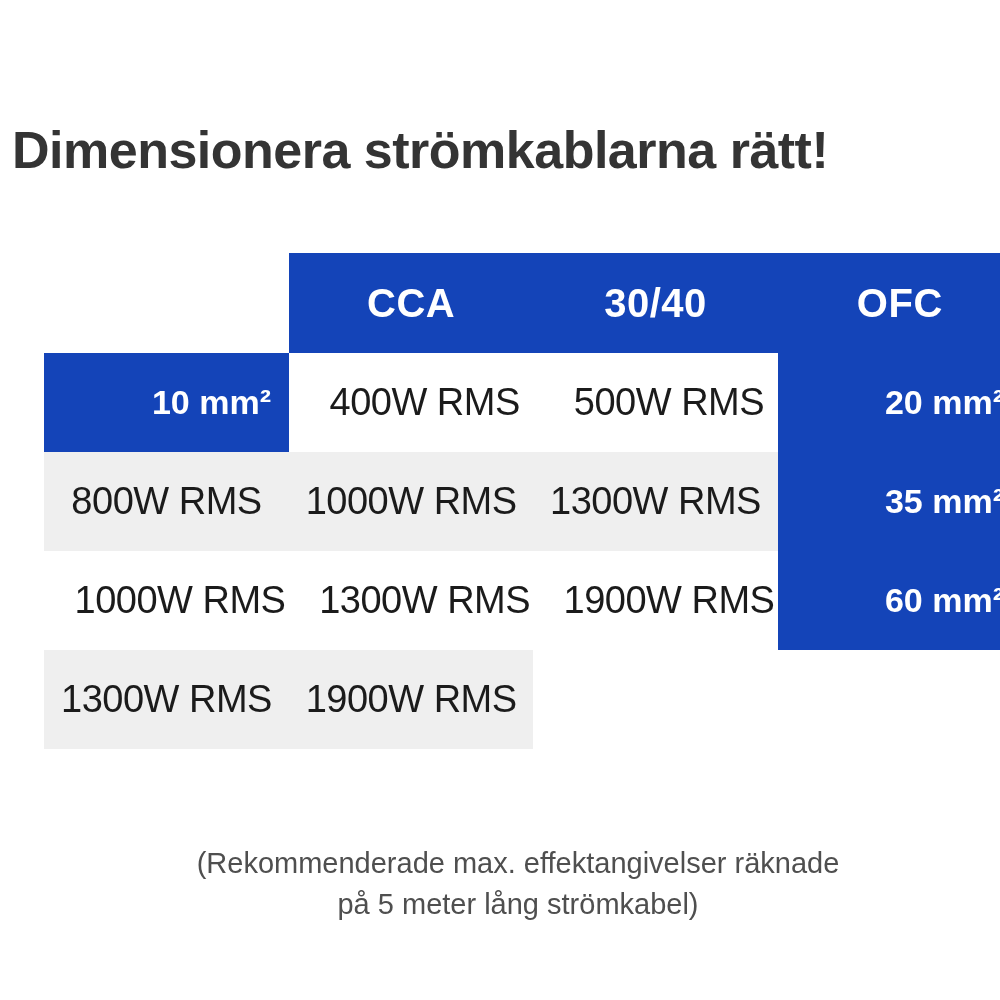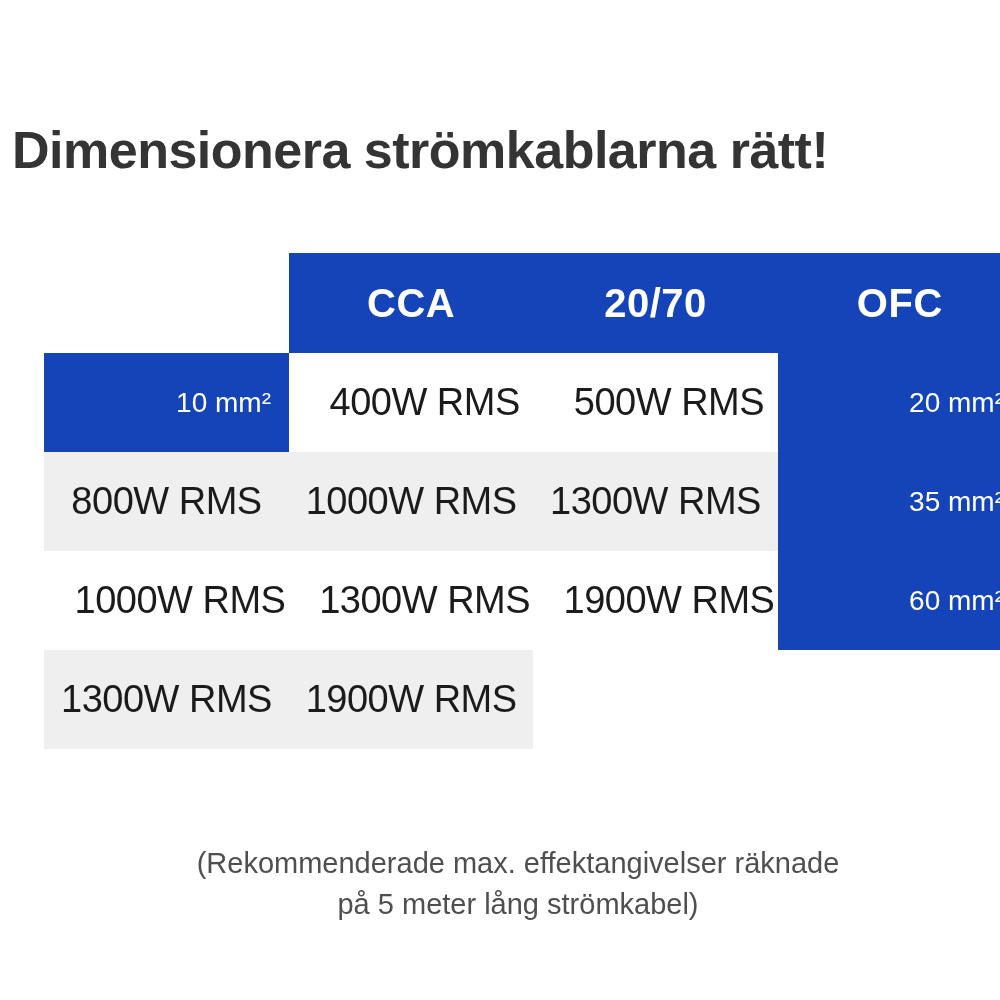--- a/index.html
+++ b/index.html
@@ -50,22 +50,22 @@
   .head {
     background: var(--accent, #1444b8);
     color: var(--header-text, #ffffff);
     font-weight: bold;
     font-size: 40px;
     letter-spacing: 0.5px;
   }
   .rowlabel {
     background: var(--accent, #1444b8);
     color: var(--header-text, #ffffff);
-    font-weight: normal;
-    font-size: 28px;
+    font-weight: bold;
+    font-size: 34px;
     justify-content: flex-end;
     padding-right: 18px;
   }
   .val {
     font-size: 38px;
     letter-spacing: -0.5px;
     color: var(--cell-text, #1b1b1b);
   }
   .row-white { background: #ffffff; margin-left: 27px; }
   .row-alt { background: var(--row-alt, #efefef); }
@@ -87,21 +87,21 @@
 <body>
 
 <div class="canvas">
 
   <h1 class="title">Dimensionera strömkablarna rätt!</h1>
 
   <div class="tbl">
 
     <div class="cell corner"></div>
     <div class="cell head">CCA</div>
-    <div class="cell head">20/70</div>
+    <div class="cell head">30/40</div>
     <div class="cell head">OFC</div>
 
     <div class="cell rowlabel">10 mm²</div>
     <div class="cell val row-white">400W RMS</div>
     <div class="cell val row-white">500W RMS</div>
 
     <div class="cell rowlabel">20 mm²</div>
     <div class="cell val row-alt">800W RMS</div>
     <div class="cell val row-alt">1000W RMS</div>
     <div class="cell val row-alt">1300W RMS</div>

